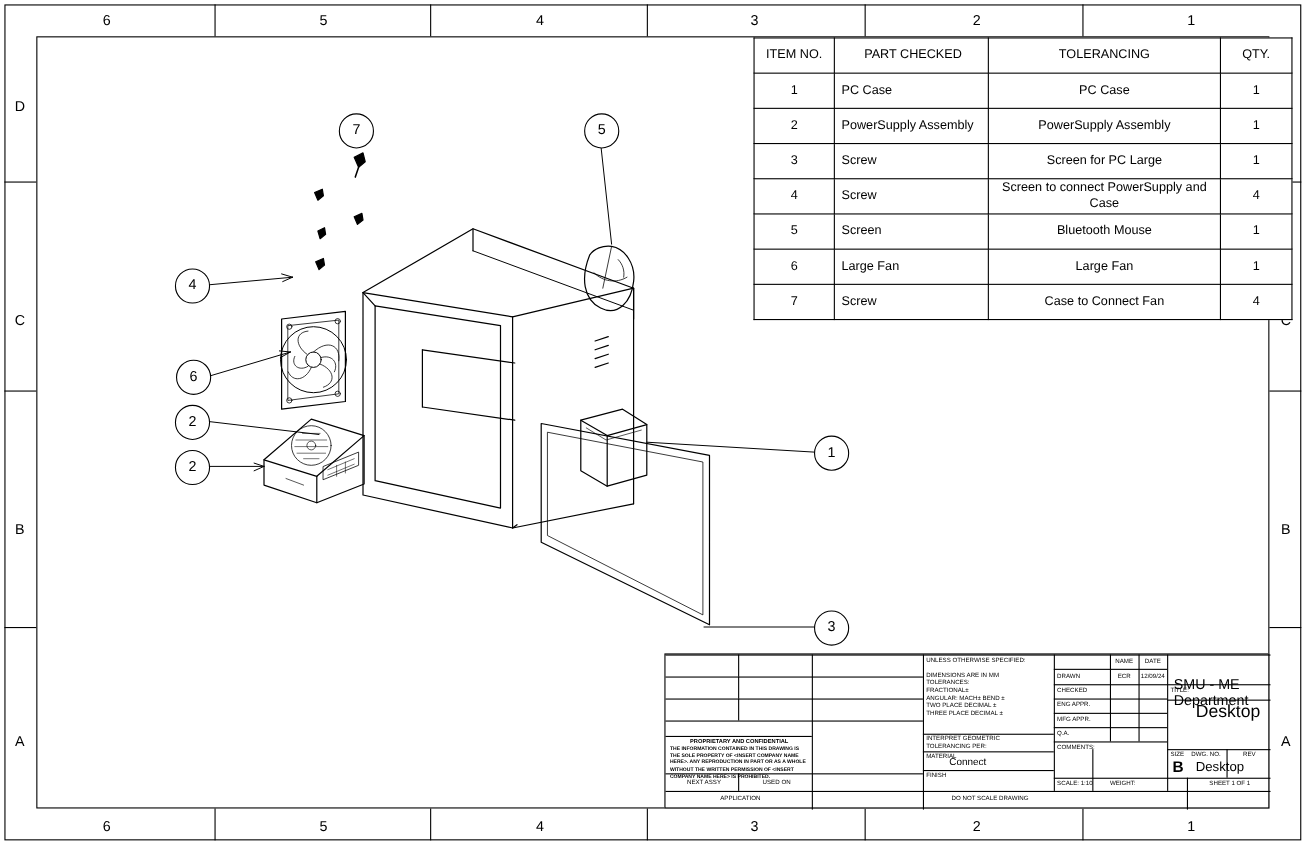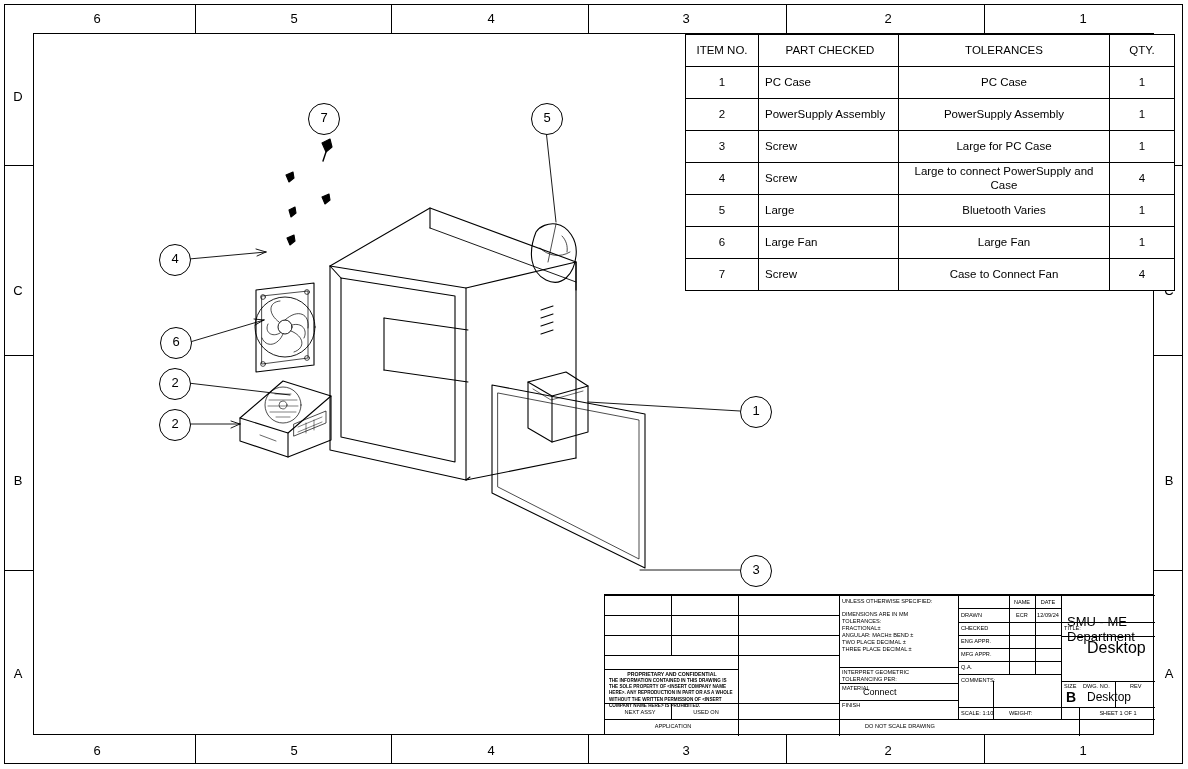--- a/index.html
+++ b/index.html
@@ -278,53 +278,53 @@
   <div class="balloon" style="left:159px; top:368px;">2</div>
   <div class="balloon" style="left:159px; top:409px;">2</div>
   <div class="balloon" style="left:740px; top:396px;">1</div>
   <div class="balloon" style="left:740px; top:555px;">3</div>
 
   <table class="bom">
     <thead>
       <tr>
         <th class="c-item">ITEM NO.</th>
         <th class="c-part" style="text-align:center">PART CHECKED</th>
-        <th class="c-desc">TOLERANCES</th>
+        <th class="c-desc">TOLERANCING</th>
         <th class="c-qty">QTY.</th>
       </tr>
     </thead>
     <tbody>
       <tr>
         <td class="c-item">1</td>
         <td class="c-part">PC Case</td>
         <td class="c-desc">PC Case</td>
         <td class="c-qty">1</td>
       </tr>
       <tr>
         <td class="c-item">2</td>
         <td class="c-part">PowerSupply Assembly</td>
         <td class="c-desc">PowerSupply Assembly</td>
         <td class="c-qty">1</td>
       </tr>
       <tr>
         <td class="c-item">3</td>
         <td class="c-part">Screw</td>
-        <td class="c-desc">Large for PC Case</td>
+        <td class="c-desc">Screen for PC Large</td>
         <td class="c-qty">1</td>
       </tr>
       <tr>
         <td class="c-item">4</td>
         <td class="c-part">Screw</td>
-        <td class="c-desc">Large to connect PowerSupply and Case</td>
+        <td class="c-desc">Screen to connect PowerSupply and Case</td>
         <td class="c-qty">4</td>
       </tr>
       <tr>
         <td class="c-item">5</td>
-        <td class="c-part">Large</td>
-        <td class="c-desc">Bluetooth Varies</td>
+        <td class="c-part">Screen</td>
+        <td class="c-desc">Bluetooth Mouse</td>
         <td class="c-qty">1</td>
       </tr>
       <tr>
         <td class="c-item">6</td>
         <td class="c-part">Large Fan</td>
         <td class="c-desc">Large Fan</td>
         <td class="c-qty">1</td>
       </tr>
       <tr>
         <td class="c-item">7</td>

